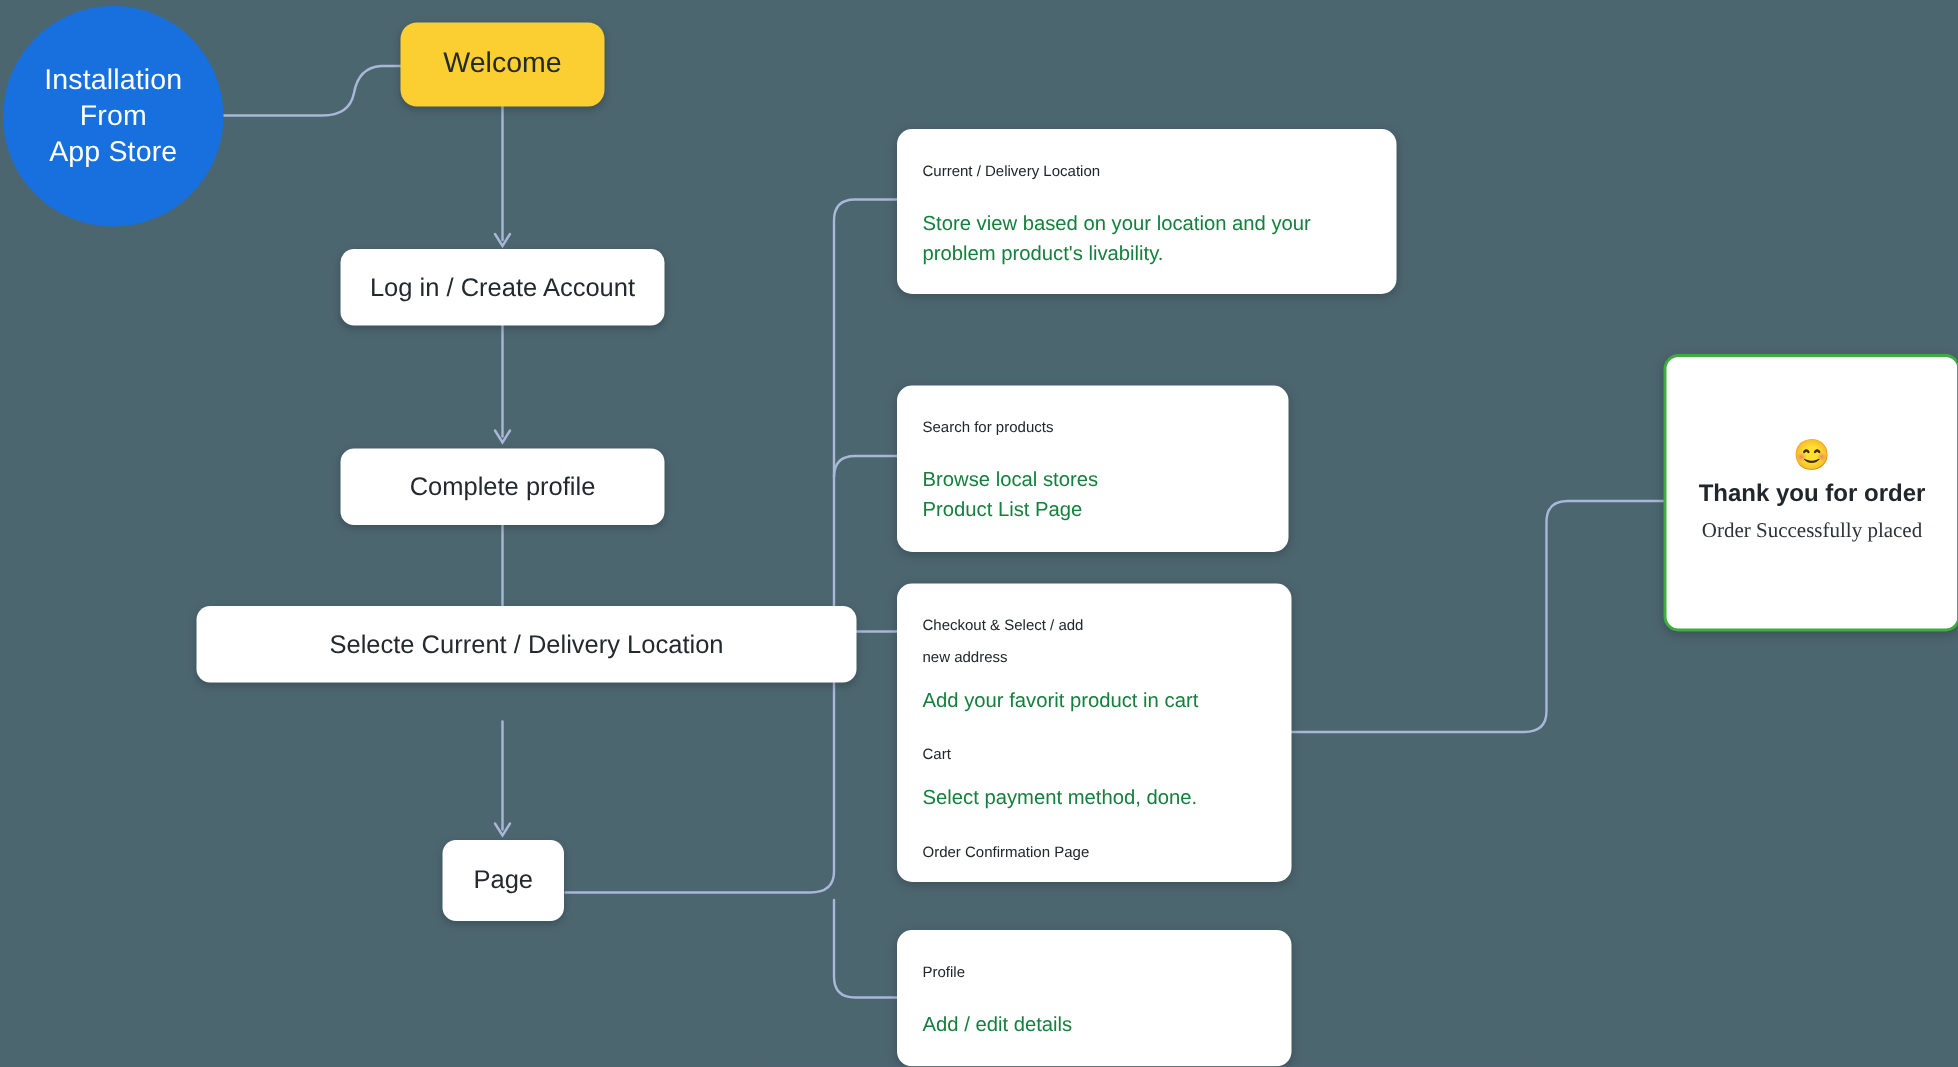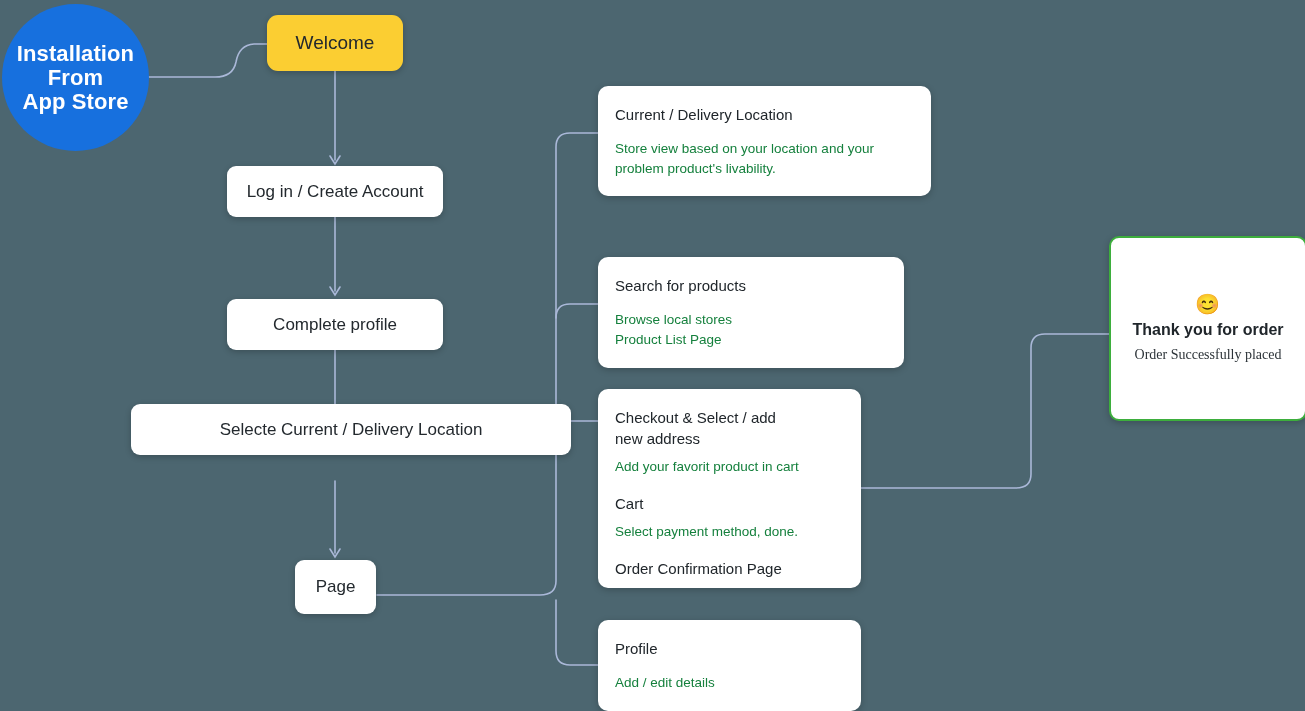--- a/index.html
+++ b/index.html
@@ -29,22 +29,22 @@
   }
   
   .circle {
     border-radius: 50%;
     background: #1770de;
     color: #ffffff;
     display: flex;
     align-items: center;
     justify-content: center;
     text-align: center;
-    font-weight: bold;
-    font-size: 22px;
+    font-weight: normal;
+    font-size: 19px;
     line-height: 24px;
     letter-spacing: 0.1px;
   }
   
   .box {
     background: #ffffff;
     border-radius: 9px;
     box-shadow: 0 2px 6px rgba(0,0,0,0.22);
     display: flex;
     align-items: center;
@@ -63,21 +63,21 @@
   
   .card {
     background: #ffffff;
     border-radius: 10px;
     box-shadow: 0 2px 7px rgba(0,0,0,0.22);
     padding: 18px 17px 16px 17px;
     color: #23292e;
     box-sizing: border-box;
   }
   .card .c-title {
-    font-size: 15px;
+    font-size: 10px;
     line-height: 21px;
     font-weight: 500;
     color: #20262b;
     margin: 0 0 14px 0;
   }
   .card .c-sub {
     font-size: 13.5px;
     line-height: 20px;
     color: #15803d;
     margin: 0;
@@ -175,21 +175,21 @@
   <div class="node box" style="left:295px; top:560px; width:81px; height:54px;">
     <span>Page</span>
   </div>
 
   <div class="node card" style="left:598px; top:86px; width:333px; height:110px;">
     <p class="c-title">Current / Delivery Location</p>
     <p class="c-sub">Store view based on your location and your</p>
     <p class="c-sub">problem  product's livability.</p>
   </div>
 
-  <div class="node card" style="left:598px; top:257px; width:306px; height:111px;">
+  <div class="node card" style="left:598px; top:257px; width:261px; height:111px;">
     <p class="c-title">Search for products</p>
     <p class="c-sub">Browse local stores</p>
     <p class="c-sub">Product List Page</p>
   </div>
 
   <div class="node card" style="left:598px; top:389px; width:263px; height:199px;">
     <div class="blk">
       <p class="c-title tight">
         <span>Checkout &amp; Select / add</span><br>
         <span>new address</span>

